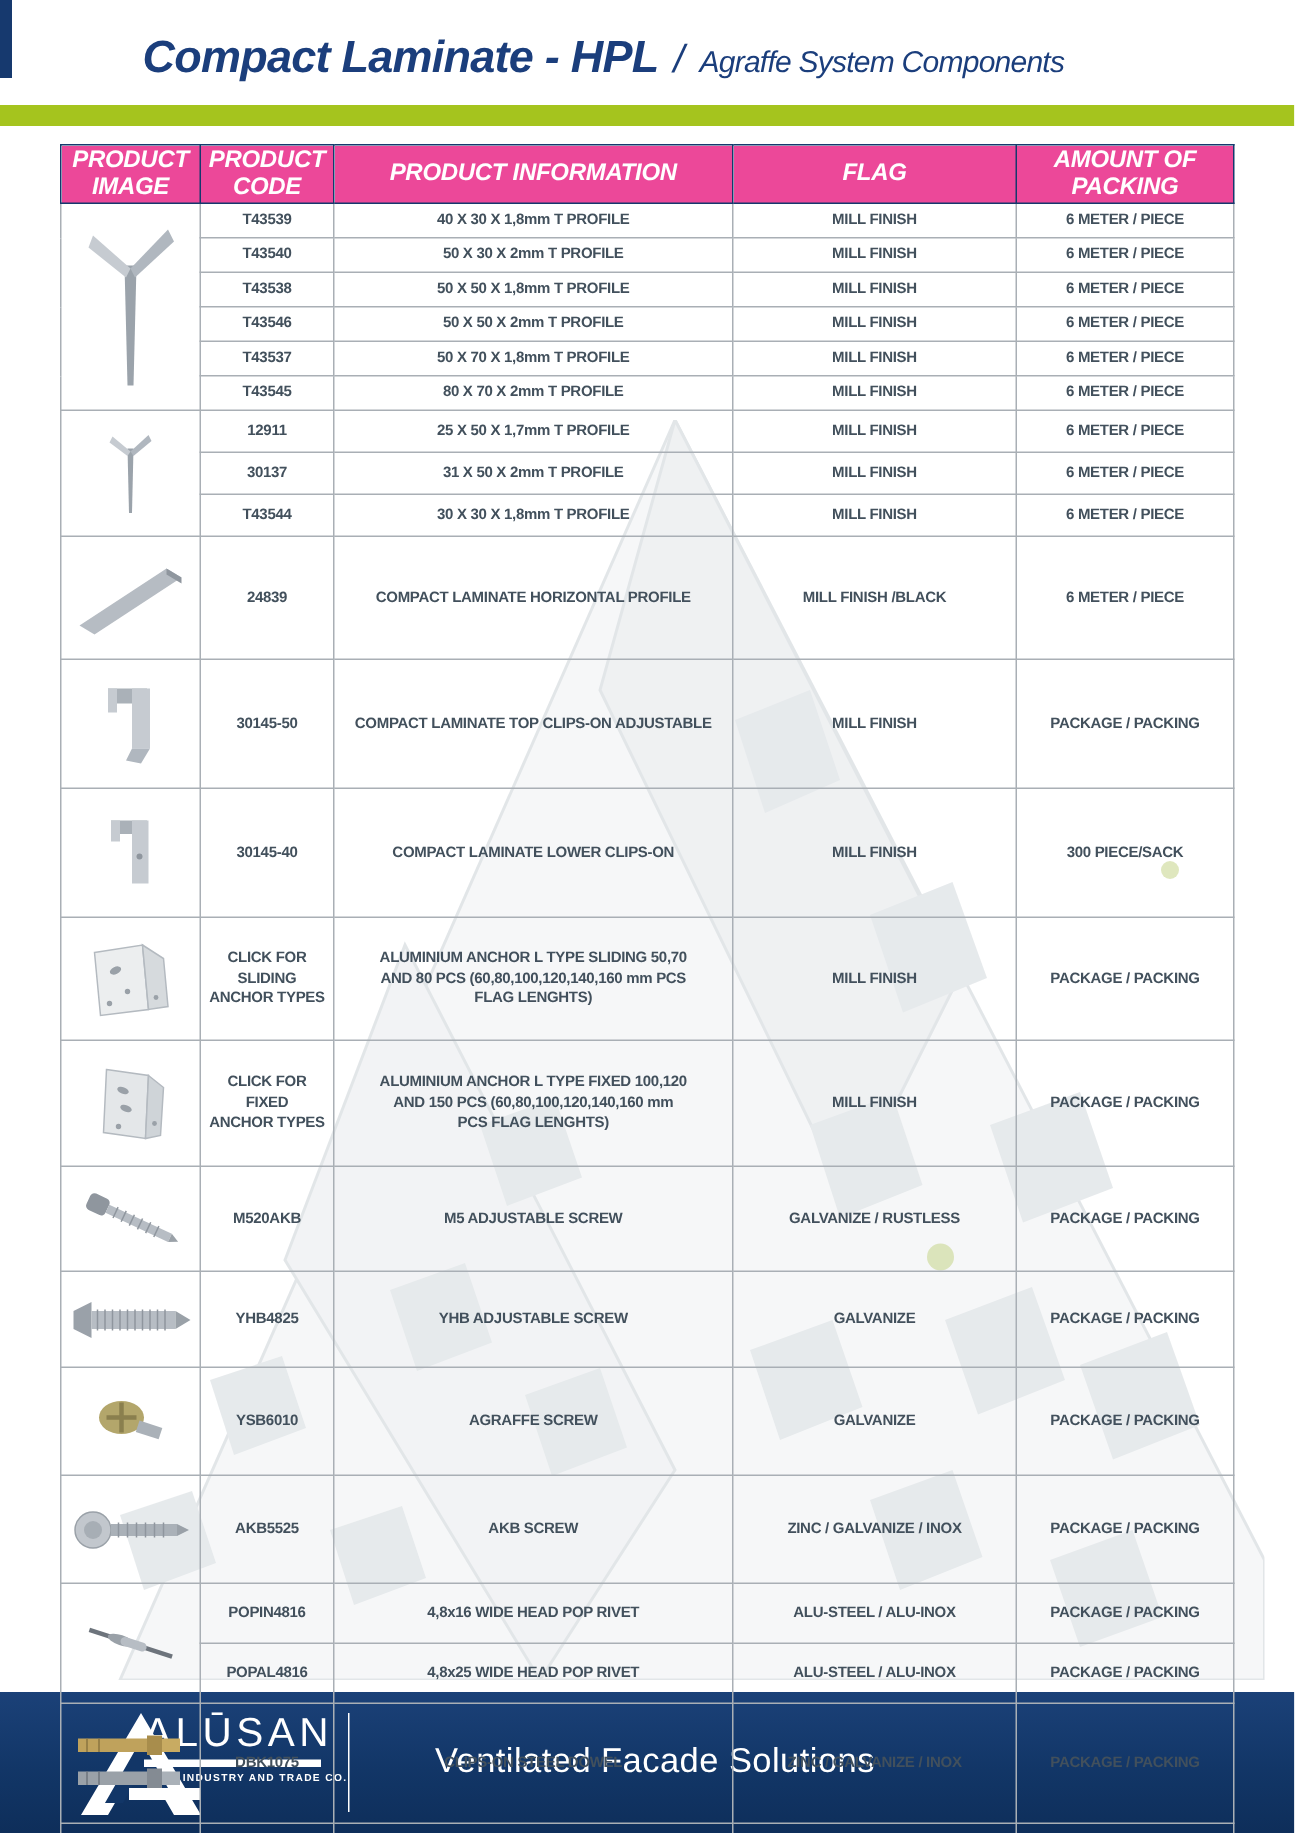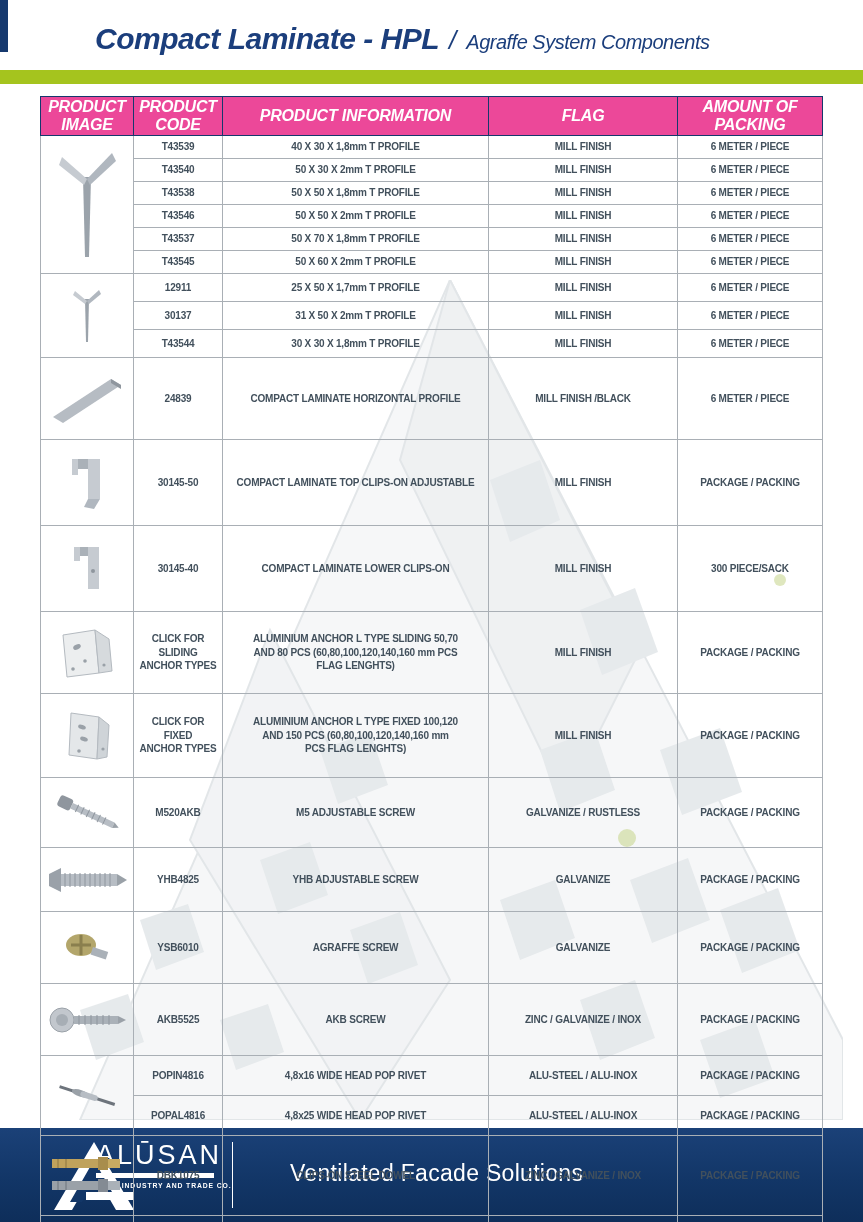--- a/index.html
+++ b/index.html
@@ -135,21 +135,21 @@
         <td>6 METER / PIECE</td>
       </tr>
       <tr style="height:20px">
         <td>T43537</td>
         <td>50 X 70 X 1,8mm T PROFILE</td>
         <td>MILL FINISH</td>
         <td>6 METER / PIECE</td>
       </tr>
       <tr style="height:20px">
         <td>T43545</td>
-        <td>50 X 60 X 2mm T PROFILE</td>
+        <td>80 X 70 X 2mm T PROFILE</td>
         <td>MILL FINISH</td>
         <td>6 METER / PIECE</td>
       </tr>
 
       <tr style="height:20px">
         <td class="imgcell" rowspan="3">
           <svg width="36" height="54" viewBox="0 0 36 54">
             <polygon points="16,10 20,10 19,53 17,53" fill="#9ba3ab"></polygon>
             <polygon points="6,2 18,12 16,15 4,6" fill="#c6cbd1"></polygon>
             <polygon points="30,1 18,12 20,15 32,5" fill="#b0b7bf"></polygon>

